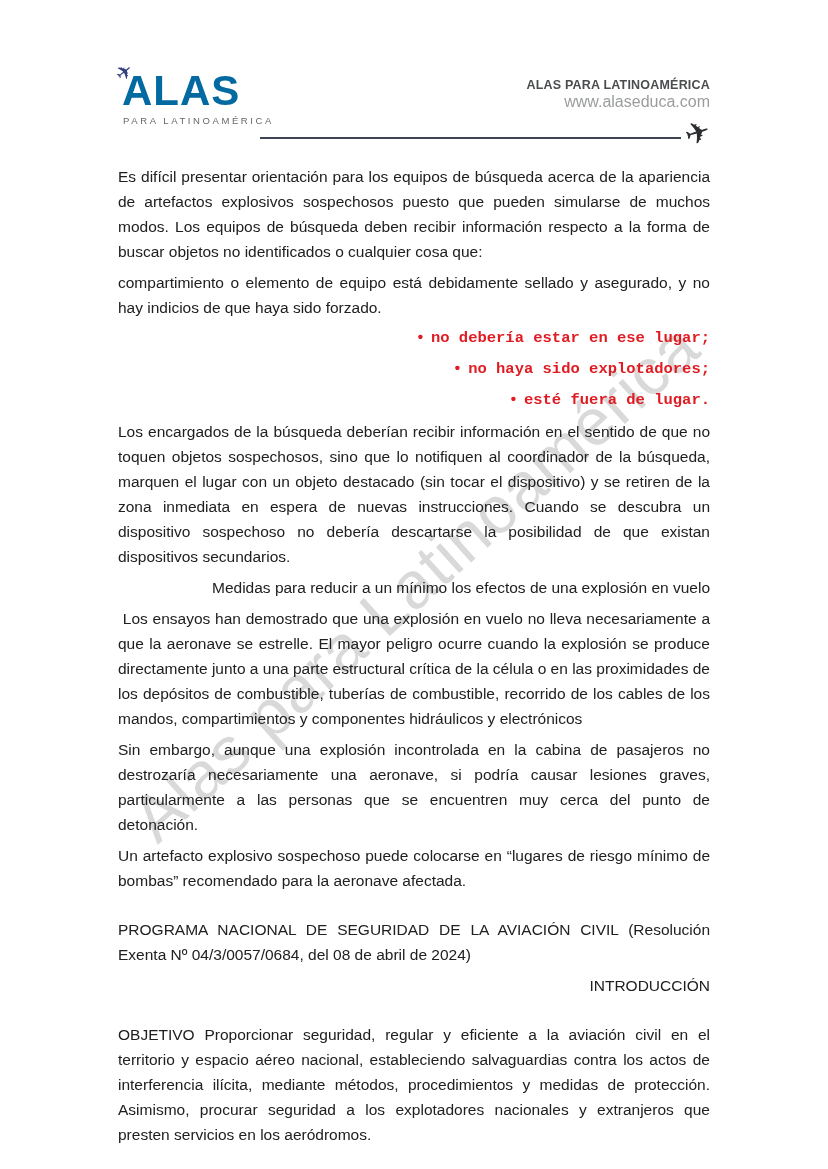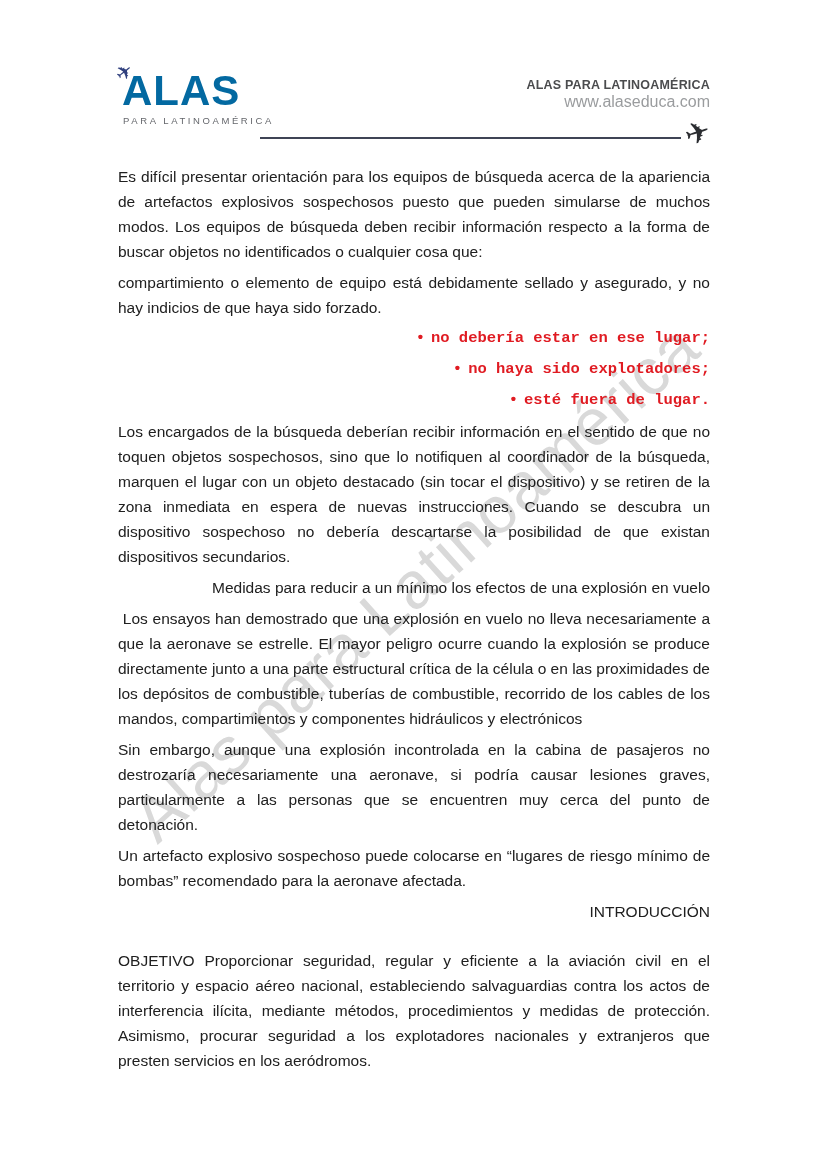--- a/index.html
+++ b/index.html
@@ -111,18 +111,19 @@
     <div class="bullet-line">
       <span class="marker">•</span><span>esté fuera de lugar.</span>
     </div>
 
     <p class="para">Los encargados de la búsqueda deberían recibir información en el sentido de que no toquen objetos sospechosos, sino que lo notifiquen al coordinador de la búsqueda, marquen el lugar con un objeto destacado (sin tocar el dispositivo) y se retiren de la zona inmediata en espera de nuevas instrucciones. Cuando se descubra un dispositivo sospechoso no debería descartarse la posibilidad de que existan dispositivos secundarios.</p>
     <p class="para no-justify">Medidas para reducir a un mínimo los efectos de una explosión en vuelo</p>
     <p class="para">&nbsp;Los ensayos han demostrado que una explosión en vuelo no lleva necesariamente a que la aeronave se estrelle. El mayor peligro ocurre cuando la explosión se produce directamente junto a una parte estructural crítica de la célula o en las proximidades de los depósitos de combustible, tuberías de combustible, recorrido de los cables de los mandos, compartimientos y componentes hidráulicos y electrónicos</p>
     <p class="para">Sin embargo, aunque una explosión incontrolada en la cabina de pasajeros no destrozaría necesariamente una aeronave, si podría causar lesiones graves, particularmente a las personas que se encuentren muy cerca del punto de detonación.</p>
     <p class="para">Un artefacto explosivo sospechoso puede colocarse en “lugares de riesgo mínimo de bombas” recomendado para la aeronave afectada.</p>
 
+    <p class="para gap-lg">PROGRAMA NACIONAL DE SEGURIDAD DE LA AVIACIÓN CIVIL (Resolución Exenta Nº 04/3/0057/0684, del 08 de abril de 2024)</p>
 
     <p class="para no-justify mb0">INTRODUCCIÓN</p>
     <p class="para gap-lg mb0">OBJETIVO Proporcionar seguridad, regular y eficiente a la aviación civil en el territorio y espacio aéreo nacional, estableciendo salvaguardias contra los actos de interferencia ilícita, mediante métodos, procedimientos y medidas de protección. Asimismo, procurar seguridad a los explotadores nacionales y extranjeros que presten servicios en los aeródromos.</p>
   </div>
 
 </div>
 
 </body></html>

